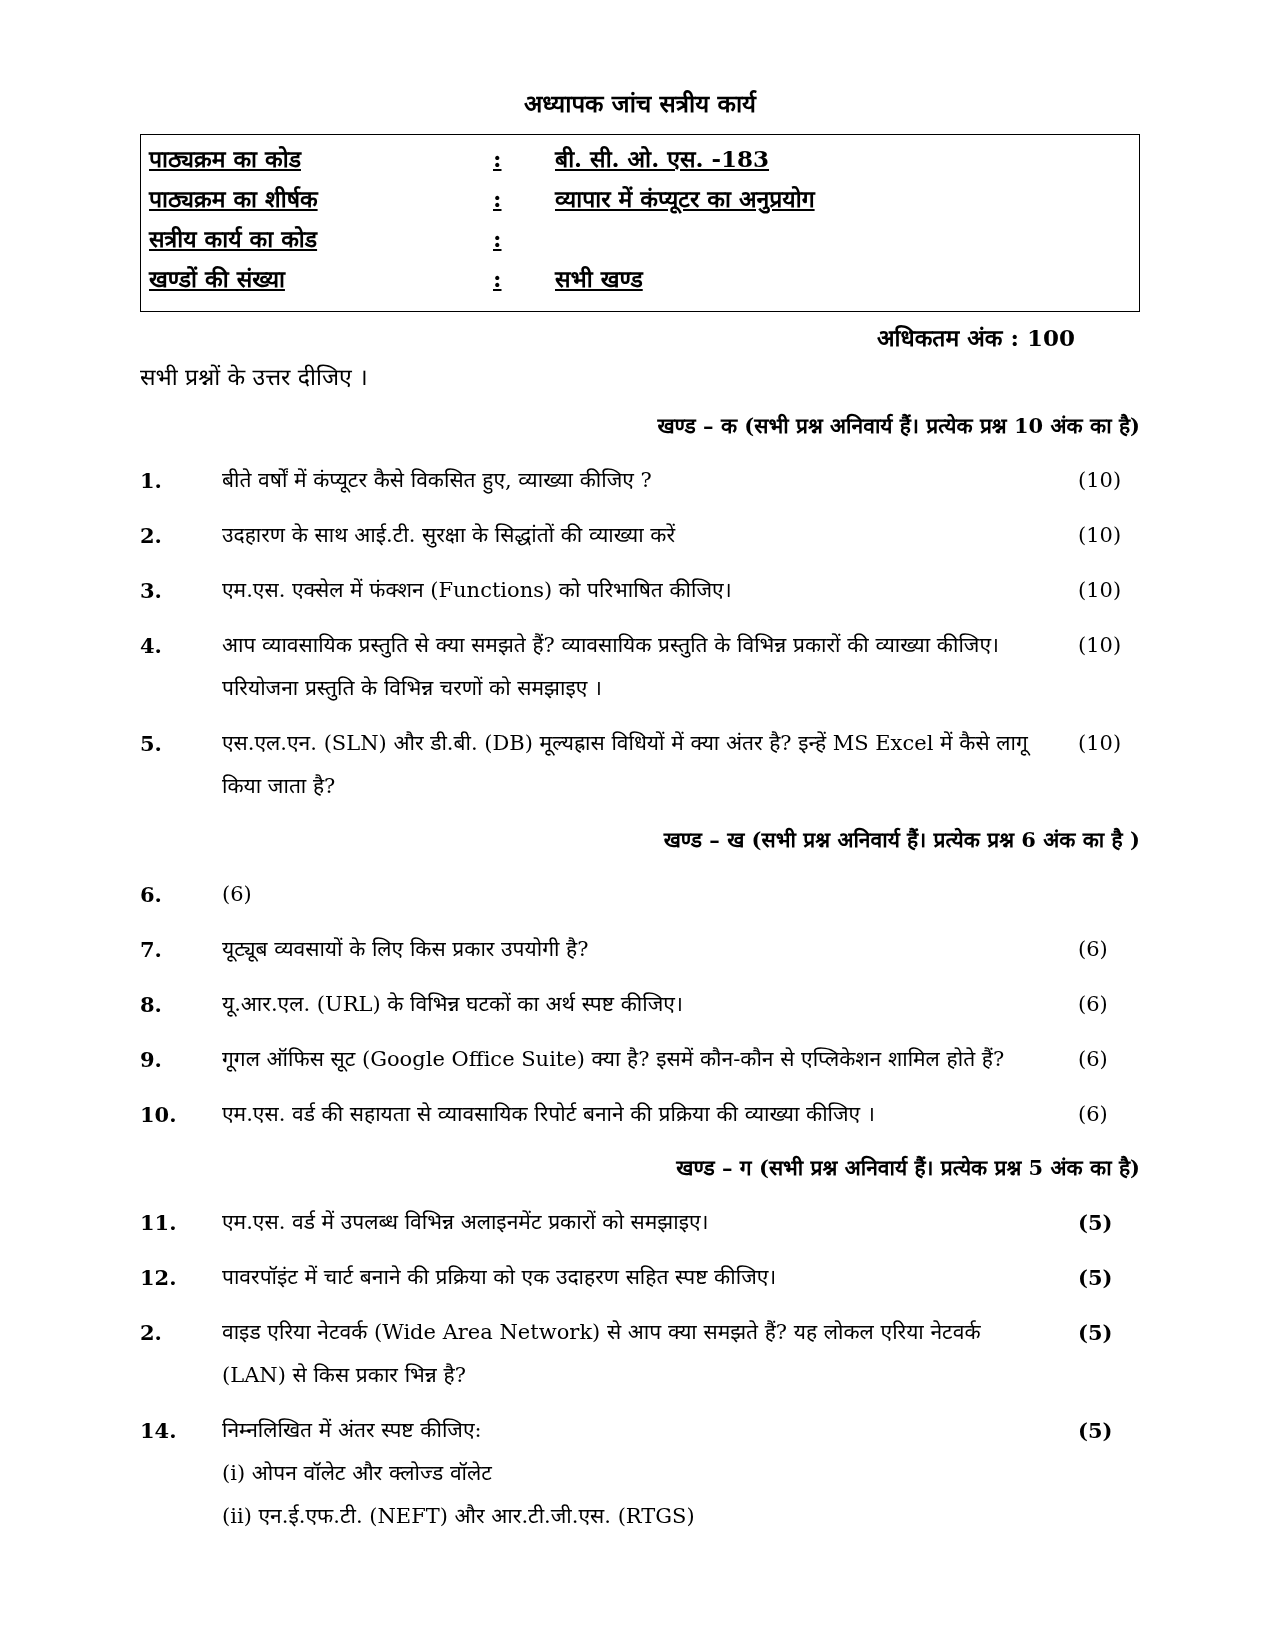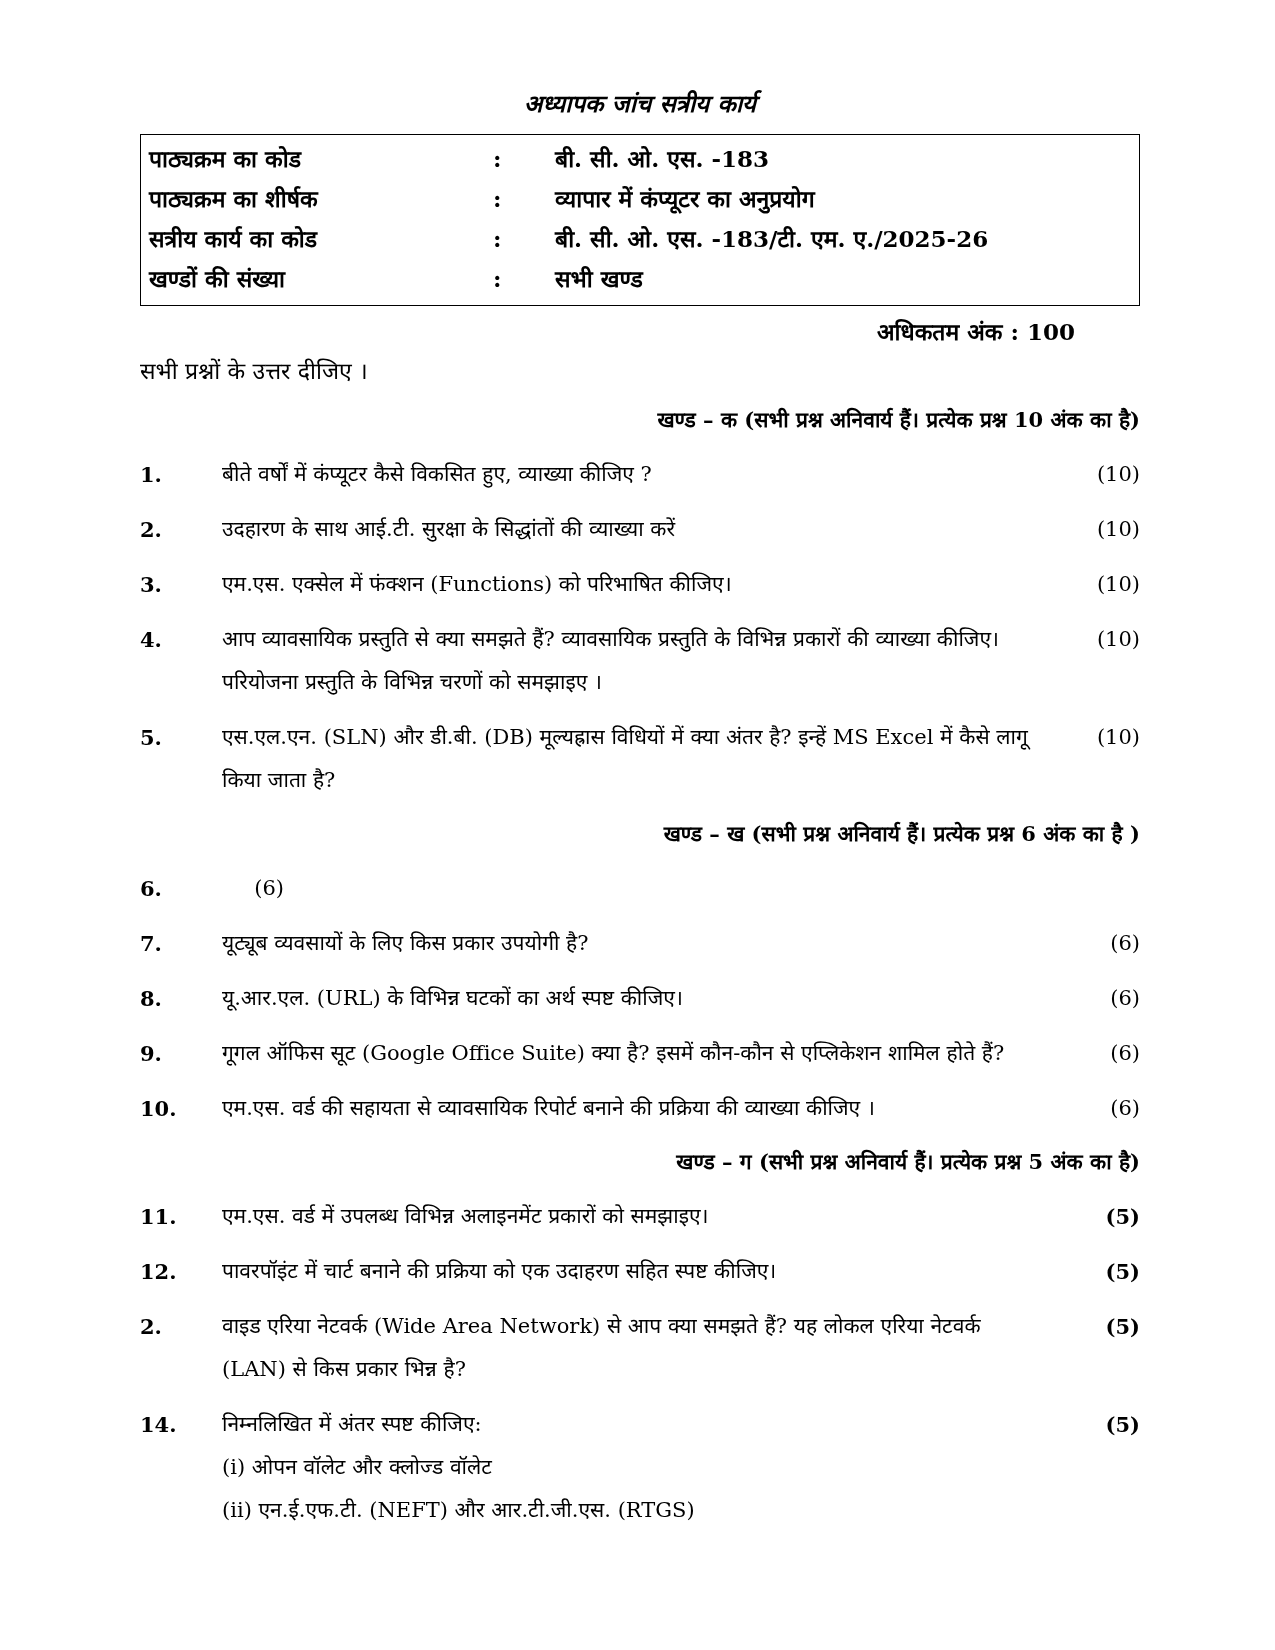--- a/index.html
+++ b/index.html
@@ -12,25 +12,25 @@
     font-family: "DejaVu Serif", "Liberation Serif", serif;
     padding: 88px 135px 0 140px;
     overflow: hidden;
   }
   .doc-title {
     text-align: center;
     font-weight: 700;
     font-size: 24px;
     line-height: 32px;
     margin: 0 0 14px 0;
-    font-style: italic;
   }
   .header-table {
     border: 1.5px solid #000000;
-    padding: 4px 0 6px 0;
+    padding: 4px 0 12px 0;
+    text-decoration: underline;
   }
   .header-row { display: flex; font-weight: 700; font-size: 23px; line-height: 40px; }
   .header-label { width: 352px; padding-left: 8px; flex: none; }
   .header-sep { width: 62px; flex: none; }
   .header-value { flex: 1; }
   .max-marks {
     text-align: right;
     font-weight: 700;
     font-size: 23px;
     line-height: 32px;
@@ -45,21 +45,21 @@
   .section-heading {
     text-align: right;
     font-weight: 700;
     font-size: 21px;
     line-height: 43px;
     margin-top: 10px;
   }
   .question { display: flex; margin-top: 12px; font-size: 21px; line-height: 43px; }
   .q-num { width: 82px; flex: none; font-weight: 700; }
   .q-text { flex: 1; white-space: pre-line; padding-right: 28px; }
-  .q-marks { width: 62px; flex: none; text-align: right; }
+  .q-marks { width: 62px; flex: none; }
   .q-marks.bold { font-weight: 700; }
 </style>
 </head>
 <body>
 
 <div class="page">
 
   <div class="doc-title">अध्यापक जांच सत्रीय कार्य</div>
 
   <div class="header-table">
@@ -69,21 +69,20 @@
       <div class="header-value">बी. सी. ओ. एस. -183</div>
     </div>
     <div class="header-row">
       <div class="header-label">पाठ्यक्रम का शीर्षक</div>
       <div class="header-sep">:</div>
       <div class="header-value">व्यापार में कंप्यूटर का अनुप्रयोग</div>
     </div>
     <div class="header-row">
       <div class="header-label">सत्रीय कार्य का कोड</div>
       <div class="header-sep">:</div>
-      <div class="header-value">बी. सी. ओ. एस. -183/टी. एम. ए./2025-26</div>
     </div>
     <div class="header-row">
       <div class="header-label">खण्डों की संख्या</div>
       <div class="header-sep">:</div>
       <div class="header-value">सभी खण्ड</div>
     </div>
   </div>
 
   <div class="max-marks">अधिकतम अंक : 100</div>
 

